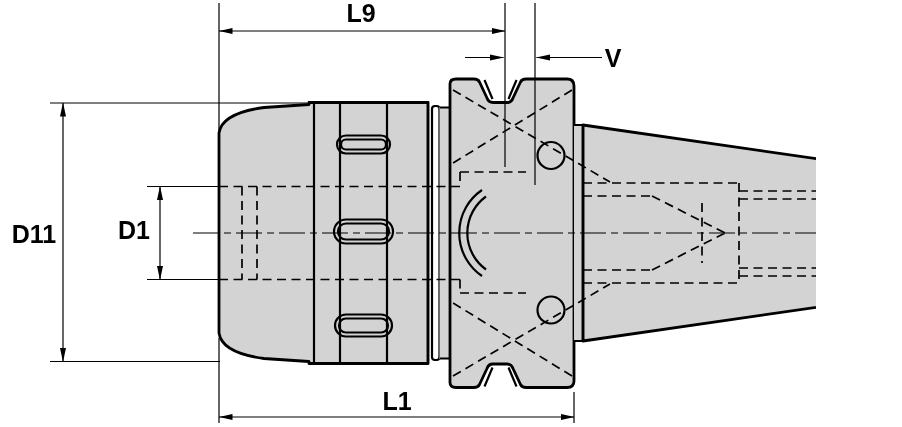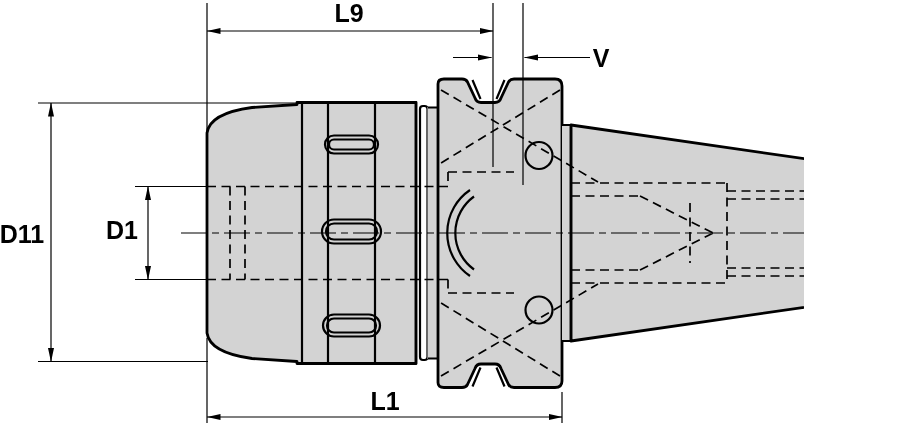--- a/index.html
+++ b/index.html
@@ -1,17 +1,17 @@
 <!DOCTYPE html>
 <html><head>
 <meta charset="utf-8">
 <style>
   html,body{margin:0;padding:0;background:#fff;}
   .stage{position:relative;width:804px;height:427px;background:#ffffff;overflow:hidden;
-         font-family:"Liberation Sans", sans-serif;}
+         font-family:"Liberation Sans", sans-serif;padding-left:12px;}
   svg{display:block;}
   .dim-label{font-family:"Liberation Sans", sans-serif;font-size:25px;font-weight:bold;fill:#000;}
   .outline{stroke:#000;stroke-width:2.8;stroke-linejoin:round;}
   .inner{stroke:#000;stroke-width:2.2;fill:none;}
   .hidden-line{stroke:#000;stroke-width:1.7;fill:none;stroke-dasharray:9 5.5;}
   .thin{stroke:#000;stroke-width:1.2;fill:none;}
   .cline{stroke:#000;stroke-width:1.2;fill:none;stroke-dasharray:26 5 7 5;}
 </style>
 </head>
 <body>

